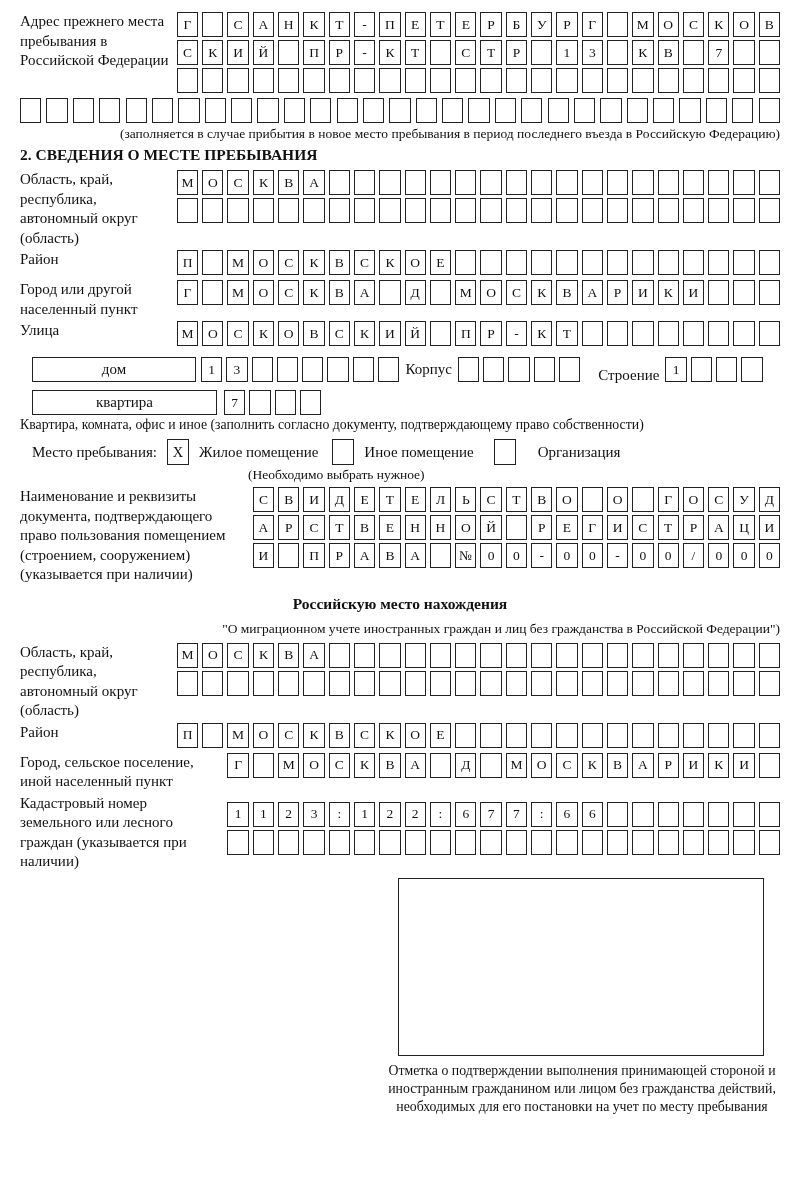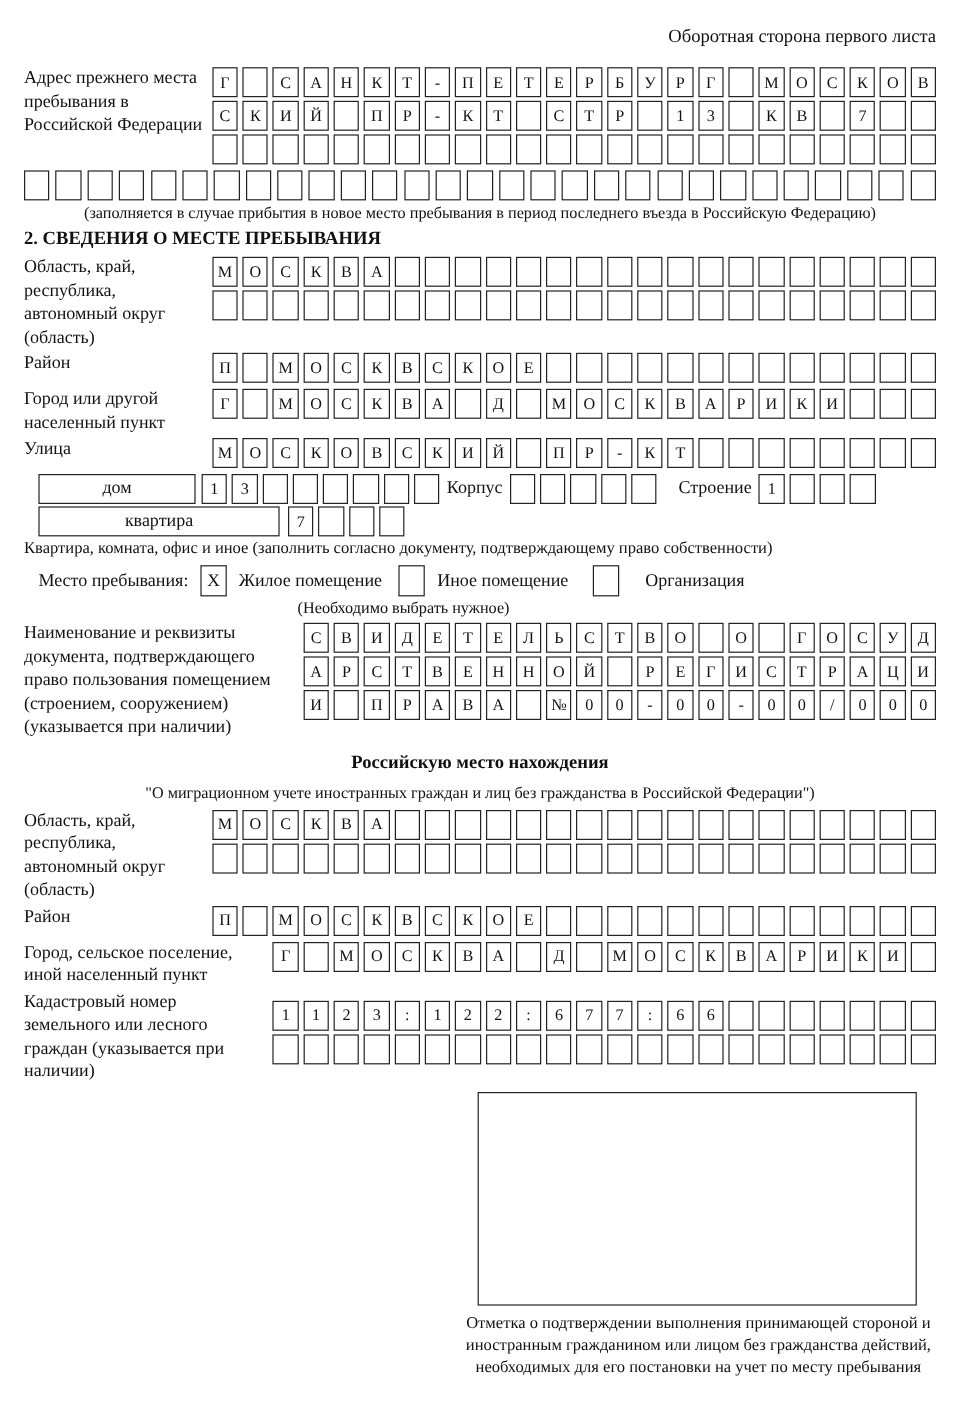--- a/index.html
+++ b/index.html
@@ -22,34 +22,34 @@
   }
   .inline-cells{display:flex;gap:4px;}
 
   
   .field{display:flex;align-items:flex-start;margin-bottom:2px;}
   .field .label-col{flex:1 1 auto;font-size:15px;line-height:19.5px;padding-right:8px;}
   .field .rows-col{flex:0 0 auto;}
   .label-inline{font-size:15px;line-height:25px;}
 
   .header-note{font-size:15.5px;text-align:right;margin:10px 0 16px 0;}
-  .center-note{font-size:13.5px;text-align:center;margin:1px 0 2px 0;}
+  .center-note{font-size:13.5px;text-align:right;margin:1px 0 2px 0;}
   .left-note{font-size:13.8px;text-align:left;margin:2px 0 4px 0;}
   .sec-title{font-size:15.5px;font-weight:bold;text-align:left;margin:4px 0 6px 0;}
 
   .widebox{
     box-sizing:border-box;border:1.7px solid #222;height:25px;
     display:flex;align-items:center;justify-content:center;
     font-size:15px;flex:none;background:#fff;
   }
   .dom-row,.kv-row{display:flex;align-items:center;margin:2px 0 2px 12px;}
-  .dom-row .widebox{width:131px;margin-right:5px;}
-  .kv-row .widebox{width:201px;margin-right:7px;}
+  .dom-row .widebox{width:164px;margin-right:5px;}
+  .kv-row .widebox{width:185px;margin-right:7px;}
   .dom-row .label-inline{margin:0 6px;}
-  .dom-row .label-inline.stro{margin-left:18px;}
+  .dom-row .label-inline.stro{margin-left:18px;margin-top:12px;}
 
   .mesto-row{display:flex;align-items:center;margin:6px 0 2px 12px;font-size:15px;}
   .checkbox{
     box-sizing:border-box;width:22px;height:26px;border:1.7px solid #222;
     display:flex;align-items:center;justify-content:center;
     font-size:14.5px;flex:none;background:#fff;
   }
   .mesto-row .opt-label{margin:0 14px 0 10px;text-align:right;}
   .need-note{font-size:13.5px;margin:0 0 4px 228px;}
 
@@ -63,21 +63,20 @@
   .stamp-caption{
     width:400px;margin-left:362px;margin-top:6px;
     font-size:13.8px;text-align:center;line-height:18px;
   }
 </style>
 </head>
 <body>
 
 <div class="page">
 
-  <div class="header-note">Оборотная сторона первого листа</div>
 
   <div class="field">
     <div class="label-col">Адрес прежнего места пребывания в Российской Федерации</div>
     <div class="rows-col">
       <div class="cellrow">
           <span class="cell">Г</span>
           <span class="cell"></span>
           <span class="cell">С</span>
           <span class="cell">А</span>
           <span class="cell">Н</span>

